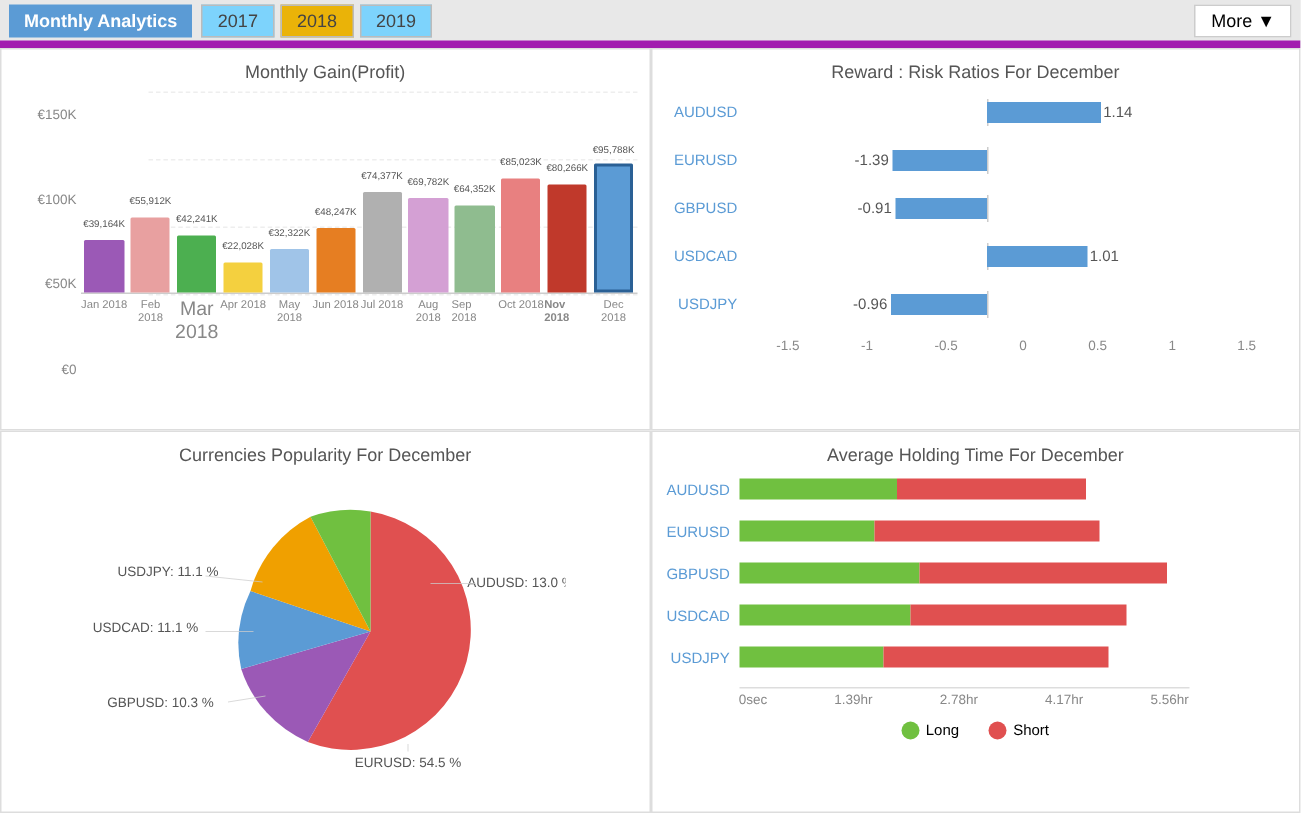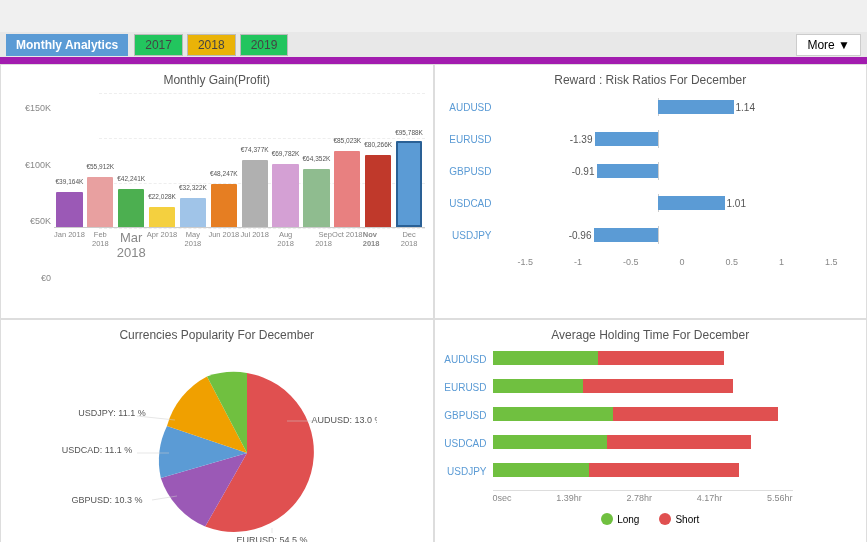--- a/index.html
+++ b/index.html
@@ -1,26 +1,26 @@
 <!DOCTYPE html>
 <html><head>
   <meta charset="utf-8">
   <style>
     * { box-sizing: border-box; margin: 0; padding: 0; }
     body { font-family: Arial, sans-serif; background: #f0f0f0; width: 867px; height: 542px; overflow: hidden; font-size: 11px; }
     
     .top-bar {
-      display: flex; align-items: center; background: #e8e8e8; border-bottom: 7px solid #a21caf;
-      padding: 4px 6px; height: 32px; margin-top: 32px;
+      display: flex; align-items: center; background: #e8e8e8; border-bottom: 5px solid #a21caf;
+      padding: 4px 6px; height: 32px;
     }
     .top-bar-title {
       background: #5b9bd5; color: white; padding: 4px 10px; font-weight: bold; font-size: 12px; margin-right: 6px;
     }
     .year-tab {
-      background: #22c55e; border: 1px solid #bbb; padding: 3px 10px; margin-right: 4px; cursor: pointer; font-size: 12px; color: #444;
+      background: #7dd3fc; border: 1px solid #bbb; padding: 3px 10px; margin-right: 4px; cursor: pointer; font-size: 12px; color: #444;
     }
     .year-tab.active { background: #eab308; }
     .more-btn {
       margin-left: auto; background: white; border: 1px solid #ccc; padding: 3px 10px; cursor: pointer; font-size: 12px;
     }
     
     .main-grid {
       display: grid; grid-template-columns: 1fr 1fr; grid-template-rows: 1fr 1fr;
       width: 867px; height: 510px;
     }
@@ -151,21 +151,21 @@
         </div>
         <div style="display:flex; margin-top:2px;">
           <div style="flex:1;text-align:center;font-size:7.5px;color:#888;">Jan 2018</div>
           <div style="flex:1;text-align:center;font-size:7.5px;color:#888;">Feb 2018</div>
           <div style="flex:1;text-align:center;font-size:13px;color:#888;">Mar 2018</div>
           <div style="flex:1;text-align:center;font-size:7.5px;color:#888;">Apr 2018</div>
           <div style="flex:1;text-align:center;font-size:7.5px;color:#888;">May 2018</div>
           <div style="flex:1;text-align:center;font-size:7.5px;color:#888;">Jun 2018</div>
           <div style="flex:1;text-align:center;font-size:7.5px;color:#888;">Jul 2018</div>
           <div style="flex:1;text-align:center;font-size:7.5px;color:#888;">Aug 2018</div>
-          <div style="flex:1;text-align:right;font-size:7.5px;color:#888;">Sep 2018</div>
+          <div style="flex:1;text-align:left;font-size:7.5px;color:#888;">Sep 2018</div>
           <div style="flex:1;text-align:center;font-size:7.5px;color:#888;">Oct 2018</div>
           <div style="flex:1;text-align:left;font-size:7.5px;color:#888;font-weight:bold;">Nov 2018</div>
           <div style="flex:1;text-align:center;font-size:7.5px;color:#888;">Dec 2018</div>
         </div>
       </div>
     </div>
   </div>
 
   <div class="panel">
     <div class="panel-title">Reward : Risk Ratios For December</div>

